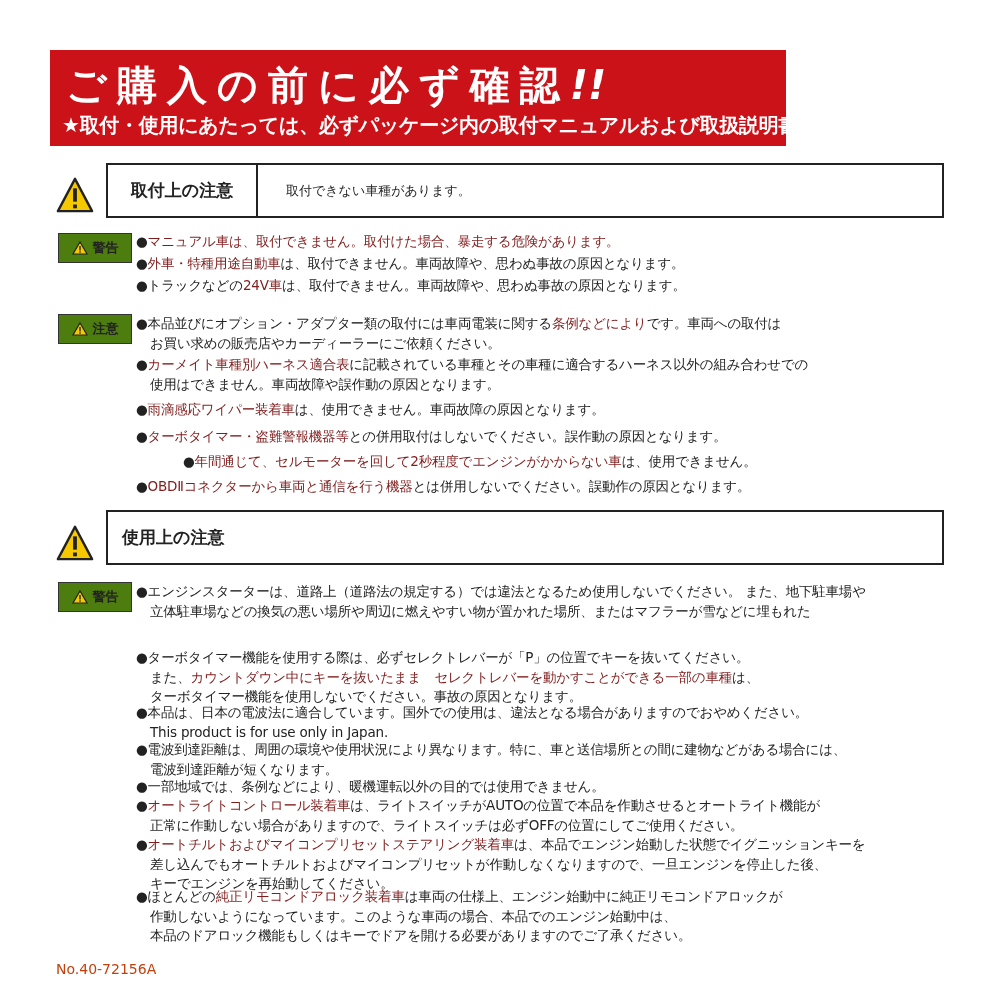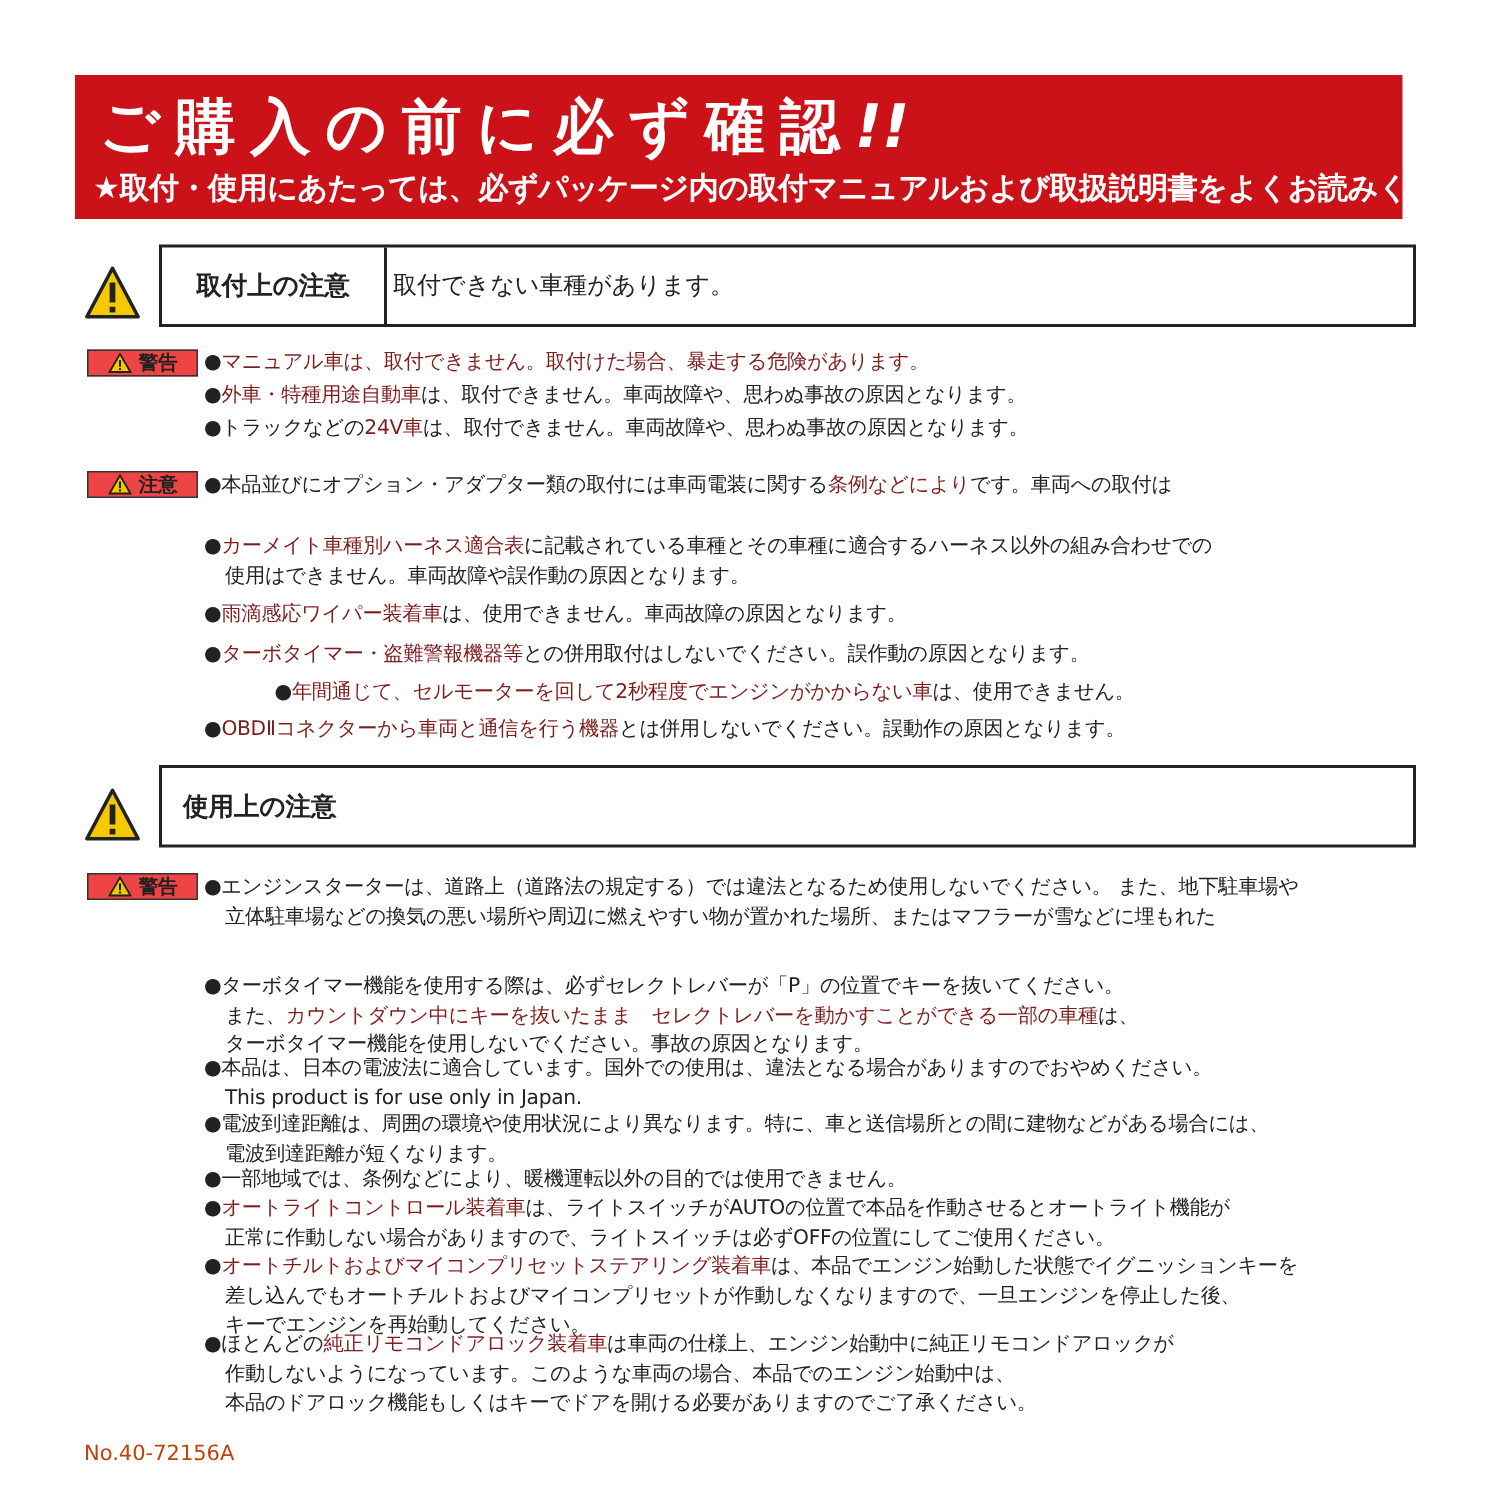--- a/index.html
+++ b/index.html
@@ -1,29 +1,29 @@
 <!DOCTYPE html>
 <html><head>
 <meta charset="utf-8">
 <style>
   html, body { margin:0; padding:0; background:#ffffff; }
   body { width:1000px; height:1000px; position:relative; overflow:hidden;
          font-family:"DejaVu Sans", "Liberation Sans", sans-serif; color:#222; }
-  .banner { position:absolute; left:50px; top:50px; width:885px; height:96px; background:#cc1219; color:#fff; }
+  .banner { position:absolute; left:50px; top:50px; width:736px; height:96px; background:#cc1219; color:#fff; }
   .banner-title { position:absolute; left:16px; top:8px; font-size:40px; font-weight:bold; letter-spacing:10px; line-height:54px; white-space:nowrap; }
   .banner-title .bang { font-style:italic; letter-spacing:0; }
   .banner-sub { position:absolute; left:12px; top:64px; font-size:20px; font-weight:bold; line-height:22px; white-space:nowrap; letter-spacing:-0.3px; }
 
   .big-warn { position:absolute; width:38px; height:38px; }
   .sec-box { position:absolute; left:106px; width:838px; height:55px; border:2px solid #222; box-sizing:border-box; display:flex; align-items:center; }
   .sec-label { font-size:17px; font-weight:bold; padding:0 14px; height:100%; display:flex; align-items:center; white-space:nowrap; }
   .sec-label.divided { border-right:2px solid #222; width:150px; box-sizing:border-box; justify-content:center; padding:0;font-family:Liberation Serif, serif; }
-  .sec-desc { font-size:16px; padding-left:4px; white-space:nowrap; }
+  .sec-desc { font-size:13px; padding-left:28px; white-space:nowrap; }
 
-  .badge { position:absolute; left:58px; width:74px; height:18px; border:1.5px solid #333; box-sizing:border-box; display:flex; align-items:center; justify-content:center; gap:5px; font-size:13px; font-weight:bold; background:#ef4444; }
+  .badge { position:absolute; left:58px; width:74px; height:30px; border:1.5px solid #333; box-sizing:border-box; display:flex; align-items:center; justify-content:center; gap:5px; font-size:13px; font-weight:bold; background:#4d7c0f; }
   .badge svg { width:16px; height:14px; }
 
   .item { position:absolute; left:136px; font-size:13.5px; line-height:19.5px; white-space:nowrap; letter-spacing:-0.2px; }
   .item .r { color:#7f1d1d; font-weight:normal; }
   .item .line2 { padding-left:14px; display:block; }
   .item .l { display:block; }
 
   .footer { position:absolute; left:56px; top:961px; font-size:14px; color:#c2410c; }
 </style>
 </head>
@@ -68,20 +68,21 @@
   <svg viewBox="0 0 16 14">
       <polygon points="8,1 15,13 1,13" fill="#f5c800" stroke="#222" stroke-width="1.2"></polygon>
       <rect x="7.3" y="5" width="1.4" height="4.5" fill="#222"></rect>
       <rect x="7.3" y="10.3" width="1.4" height="1.4" fill="#222"></rect>
     </svg>
   <span>注意</span>
 </div>
 <div id="inst-caution">
     <div class="item" style="top: 314px;">
       <span class="l"><span>●本品並びにオプション・アダプター類の取付には車両電装に関する</span><span class="r">条例などにより</span><span>です。車両への取付は</span></span>
+      <span class="l line2"><span>お買い求めの販売店やカーディーラーにご依頼ください。</span></span>
     </div>
     <div class="item" style="top: 355px;">
       <span class="l"><span>●</span><span class="r">カーメイト車種別ハーネス適合表</span><span>に記載されている車種とその車種に適合するハーネス以外の組み合わせでの</span></span>
       <span class="l line2"><span>使用はできません。車両故障や誤作動の原因となります。</span></span>
     </div>
     <div class="item" style="top: 400px;">
       <span class="l"><span>●</span><span class="r">雨滴感応ワイパー装着車</span><span>は、使用できません。車両故障の原因となります。</span></span>
     </div>
     <div class="item" style="top: 427px;">
       <span class="l"><span>●</span><span class="r">ターボタイマー・盗難警報機器等</span><span>との併用取付はしないでください。誤作動の原因となります。</span></span>

